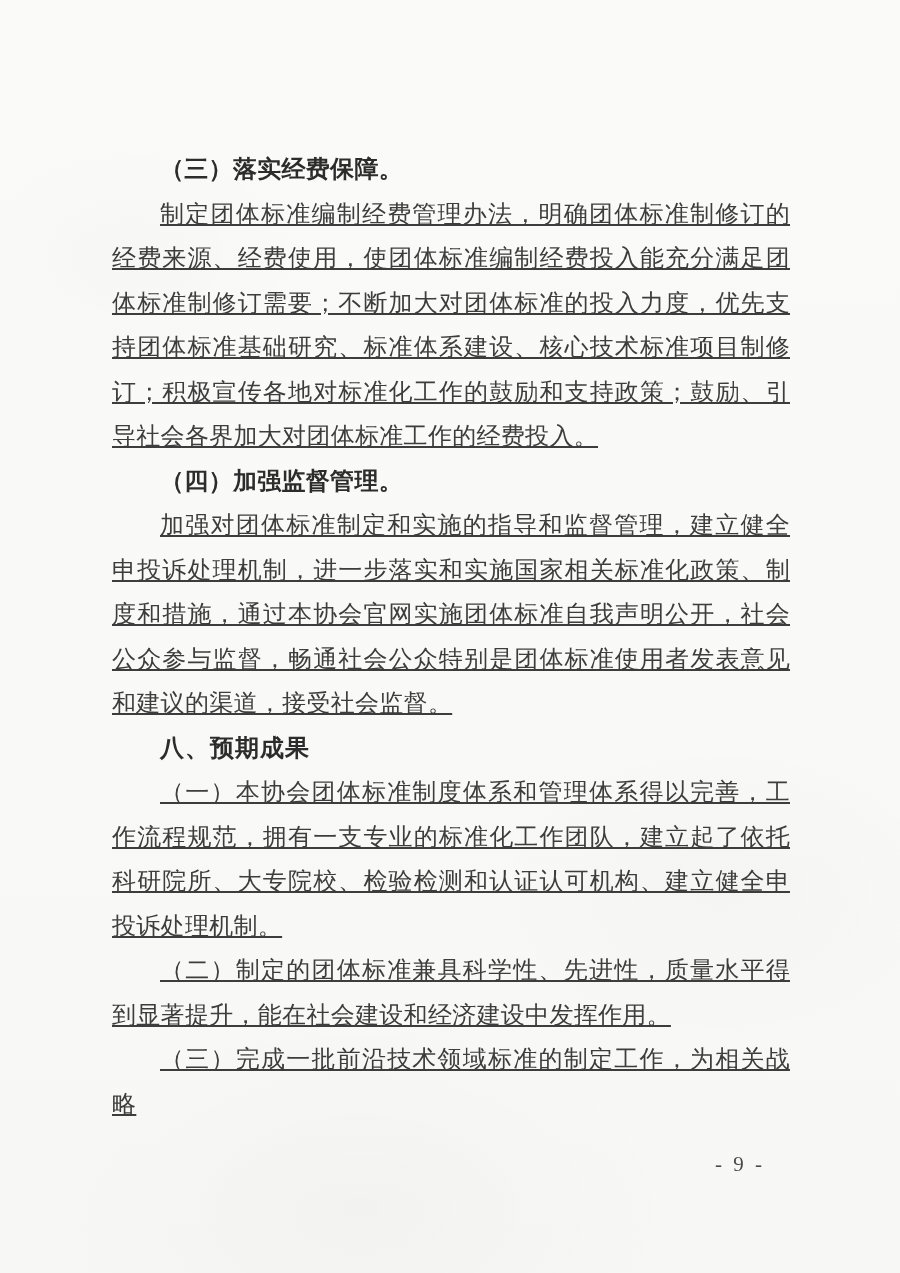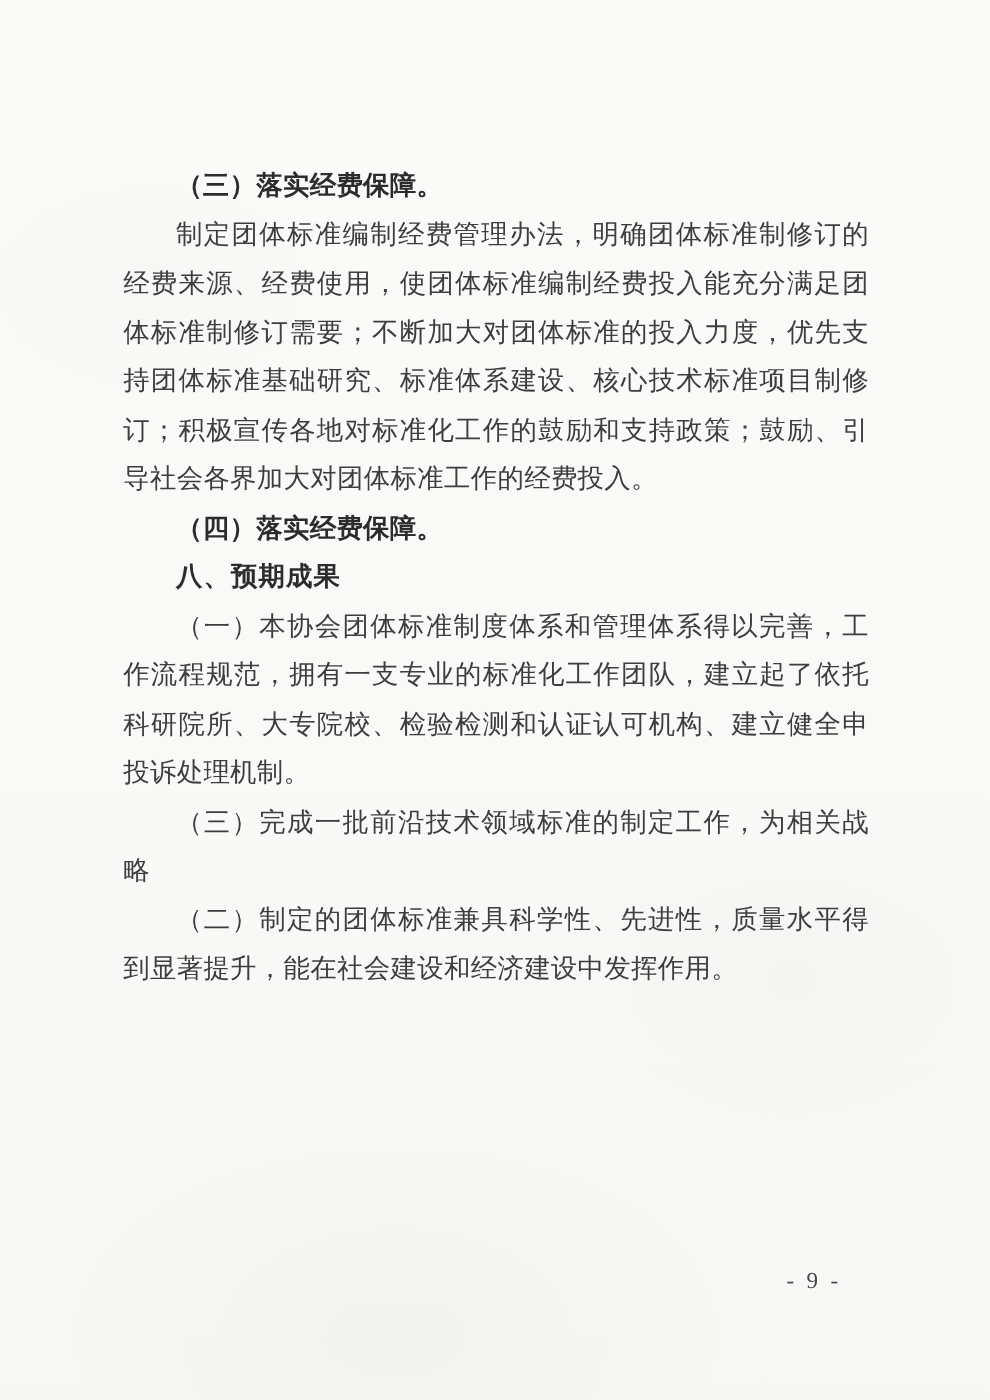--- a/index.html
+++ b/index.html
@@ -51,40 +51,42 @@
     color: #2c2c2c;
   }
   .section-heading {
     font-weight: bold;
     font-family: Liberation Serif, serif;
     color: #2c2c2c;
     letter-spacing: 1px;
   }
   .body-para {
     color: #3d3d3d;
+    text-decoration: underline;
   }
   .page-number {
     position: absolute;
     top: 1152px;
     left: 695px;
     width: 90px;
     text-align: center;
     font-size: 21px;
     letter-spacing: 3px;
     color: #4a4a4a;
     font-family: "Liberation Serif", "DejaVu Serif", serif;
   }
 </style>
 </head>
 <body>
 
 <div class="page">
   <div class="content">
     <p class="subheading">（三）落实经费保障。</p>
     <p class="body-para">制定团体标准编制经费管理办法，明确团体标准制修订的经费来源、经费使用，使团体标准编制经费投入能充分满足团体标准制修订需要；不断加大对团体标准的投入力度，优先支持团体标准基础研究、标准体系建设、核心技术标准项目制修订；积极宣传各地对标准化工作的鼓励和支持政策；鼓励、引导社会各界加大对团体标准工作的经费投入。</p>
-    <p class="subheading">（四）落实经费保障。</p>
+    <p class="subheading">（四）加强监督管理。</p>
+    <p class="body-para">加强对团体标准制定和实施的指导和监督管理，建立健全申投诉处理机制，进一步落实和实施国家相关标准化政策、制度和措施，通过本协会官网实施团体标准自我声明公开，社会公众参与监督，畅通社会公众特别是团体标准使用者发表意见和建议的渠道，接受社会监督。</p>
     <p class="section-heading">八、预期成果</p>
     <p class="body-para">（一）本协会团体标准制度体系和管理体系得以完善，工作流程规范，拥有一支专业的标准化工作团队，建立起了依托科研院所、大专院校、检验检测和认证认可机构、建立健全申投诉处理机制。</p>
+    <p class="body-para">（二）制定的团体标准兼具科学性、先进性，质量水平得到显著提升，能在社会建设和经济建设中发挥作用。</p>
     <p class="body-para">（三）完成一批前沿技术领域标准的制定工作，为相关战略</p>
-    <p class="body-para">（二）制定的团体标准兼具科学性、先进性，质量水平得到显著提升，能在社会建设和经济建设中发挥作用。</p>
   </div>
   <div class="page-number">- 9 -</div>
 </div>
 
 </body></html>

